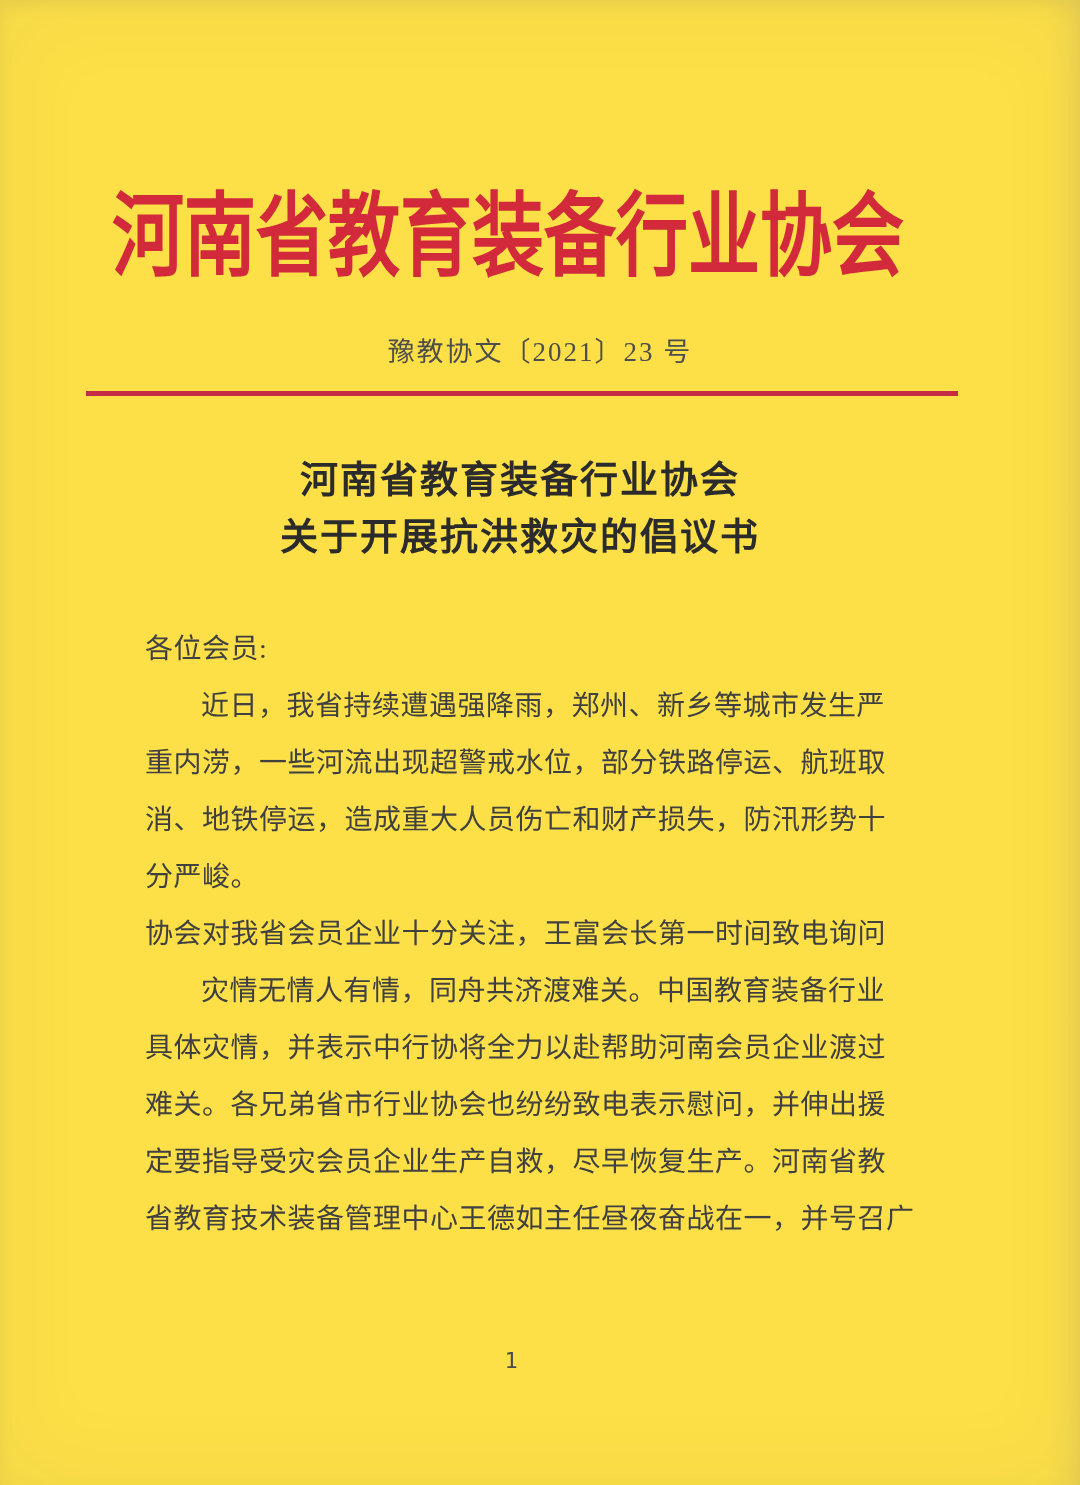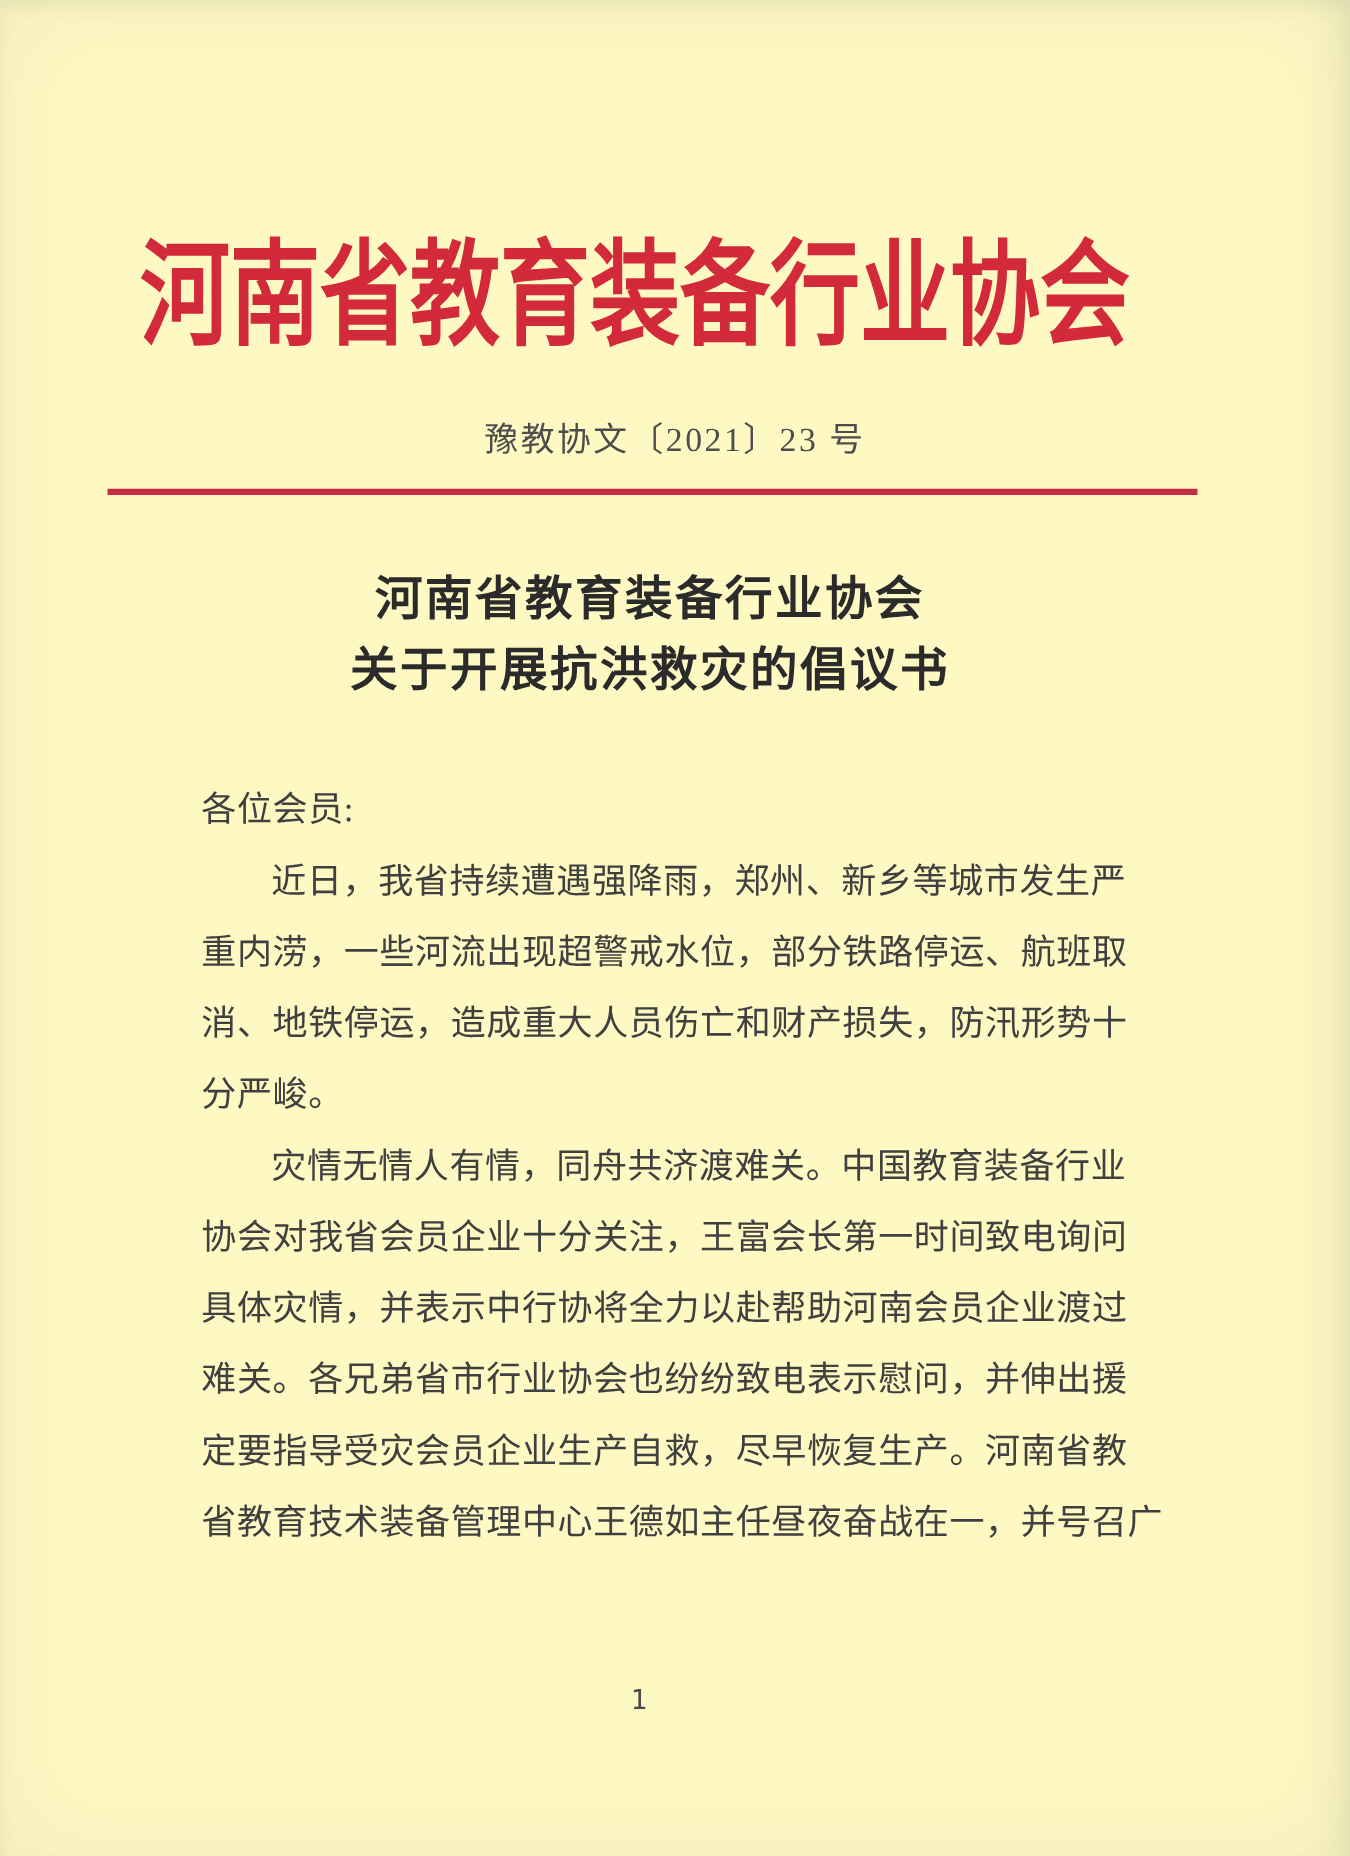--- a/index.html
+++ b/index.html
@@ -5,21 +5,21 @@
   html, body {
     margin: 0;
     padding: 0;
     background: #e8e8e8;
   }
   .page {
     position: relative;
     width: 1080px;
     height: 1485px;
     margin: 0 auto;
-    background: #fef9c3;
+    background: #fde047;
     overflow: hidden;
     box-shadow: inset 0 0 90px rgba(90,85,80,0.07), inset 0 6px 14px rgba(120,115,110,0.10);
     font-family: "Liberation Serif", "DejaVu Serif", serif;
   }
   
   .page::after {
     content: "";
     position: absolute;
     top: 0; right: 0;
     width: 34px; height: 100%;
@@ -73,21 +73,21 @@
     transform: translateX(-20px);
   }
   .doc-title .t-line {
     height: 57px;
     line-height: 57px;
     white-space: nowrap;
   }
   .body-text {
     position: absolute;
     top: 620px;
-    left: 161px;
+    left: 145px;
     width: 737px;
     font-size: 28px;
     color: #404040;
     letter-spacing: 0.5px;
   }
   .body-text .line {
     height: 57px;
     line-height: 57px;
     text-align: justify;
     text-align-last: justify;
@@ -126,22 +126,22 @@
     <div class="t-line">河南省教育装备行业协会</div>
     <div class="t-line">关于开展抗洪救灾的倡议书</div>
   </div>
 
   <div class="body-text">
     <div class="line end">各位会员:</div>
     <div class="line ind">近日，我省持续遭遇强降雨，郑州、新乡等城市发生严</div>
     <div class="line">重内涝，一些河流出现超警戒水位，部分铁路停运、航班取</div>
     <div class="line">消、地铁停运，造成重大人员伤亡和财产损失，防汛形势十</div>
     <div class="line end">分严峻。</div>
+    <div class="line">协会对我省会员企业十分关注，王富会长第一时间致电询问</div>
     <div class="line ind">灾情无情人有情，同舟共济渡难关。中国教育装备行业</div>
-    <div class="line">协会对我省会员企业十分关注，王富会长第一时间致电询问</div>
     <div class="line">具体灾情，并表示中行协将全力以赴帮助河南会员企业渡过</div>
     <div class="line">难关。各兄弟省市行业协会也纷纷致电表示慰问，并伸出援</div>
     <div class="line">定要指导受灾会员企业生产自救，尽早恢复生产。河南省教</div>
     <div class="line">省教育技术装备管理中心王德如主任昼夜奋战在一，并号召广</div>
   </div>
 
   <div class="page-number">1</div>
 
 </div>
 

